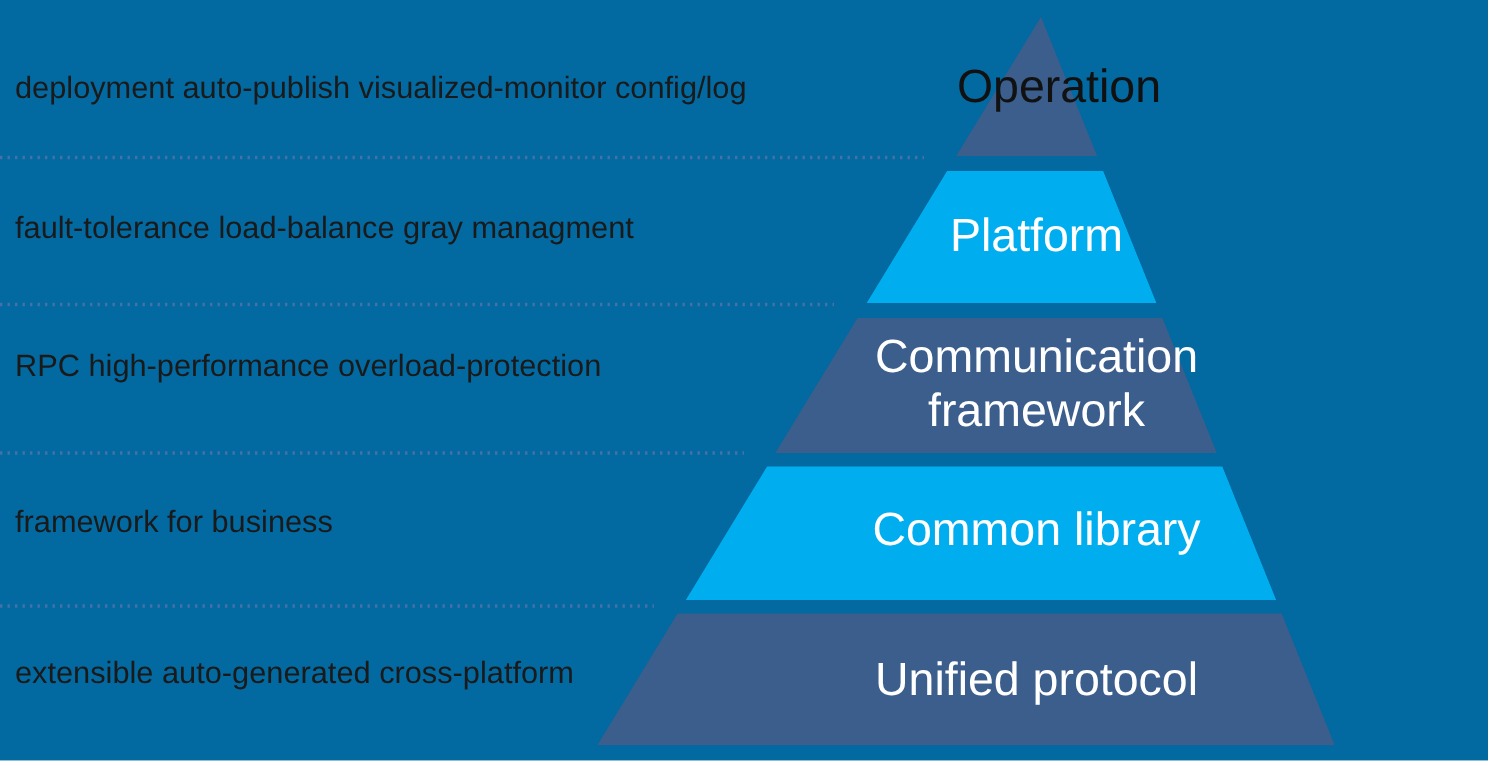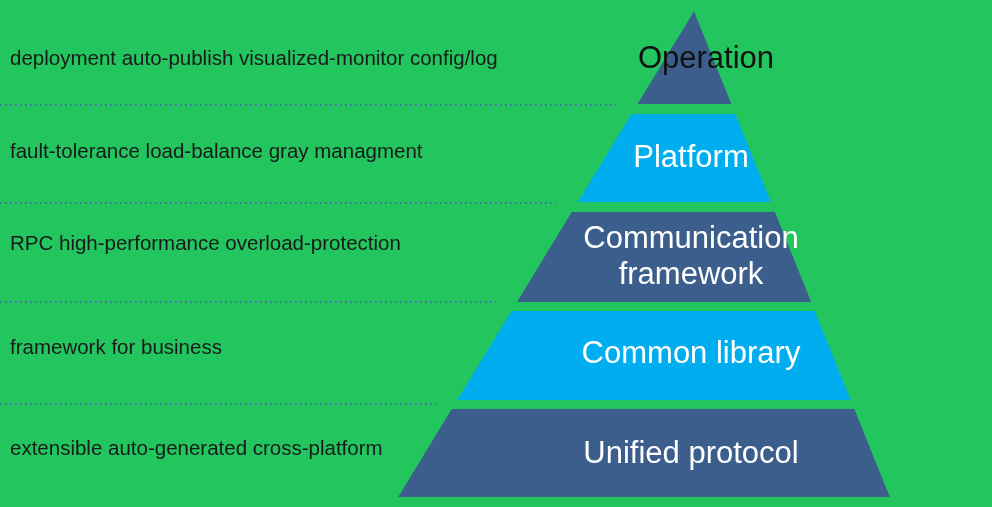--- a/index.html
+++ b/index.html
@@ -8,21 +8,21 @@
     background: #ffffff;
   }
   body {
     font-family: "Liberation Sans", sans-serif;
     -webkit-font-smoothing: antialiased;
   }
   #stage {
     position: relative;
     width: 992px;
     height: 507px;
-    background: #22c55e;
+    background: #0369a1;
     overflow: hidden;
   }
   #diagram-svg {
     position: absolute;
     left: 0;
     top: 0;
     width: 992px;
     height: 507px;
     display: block;
   }

